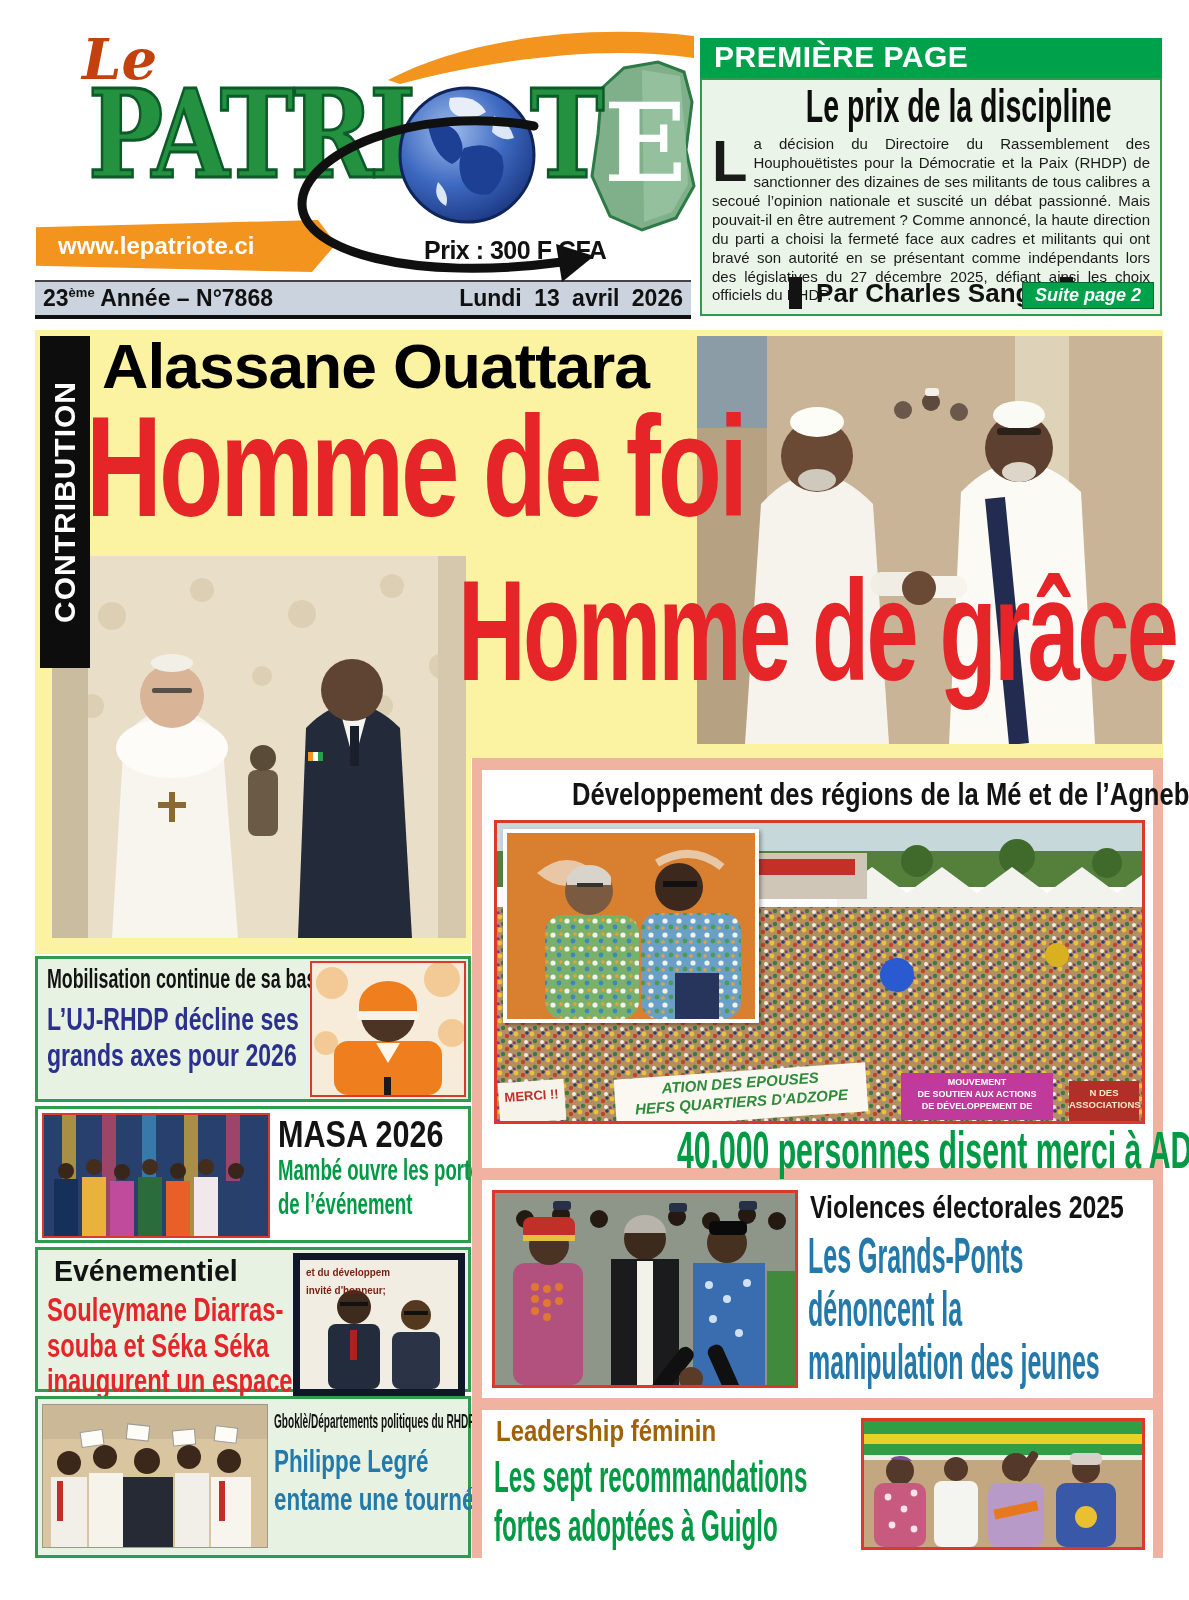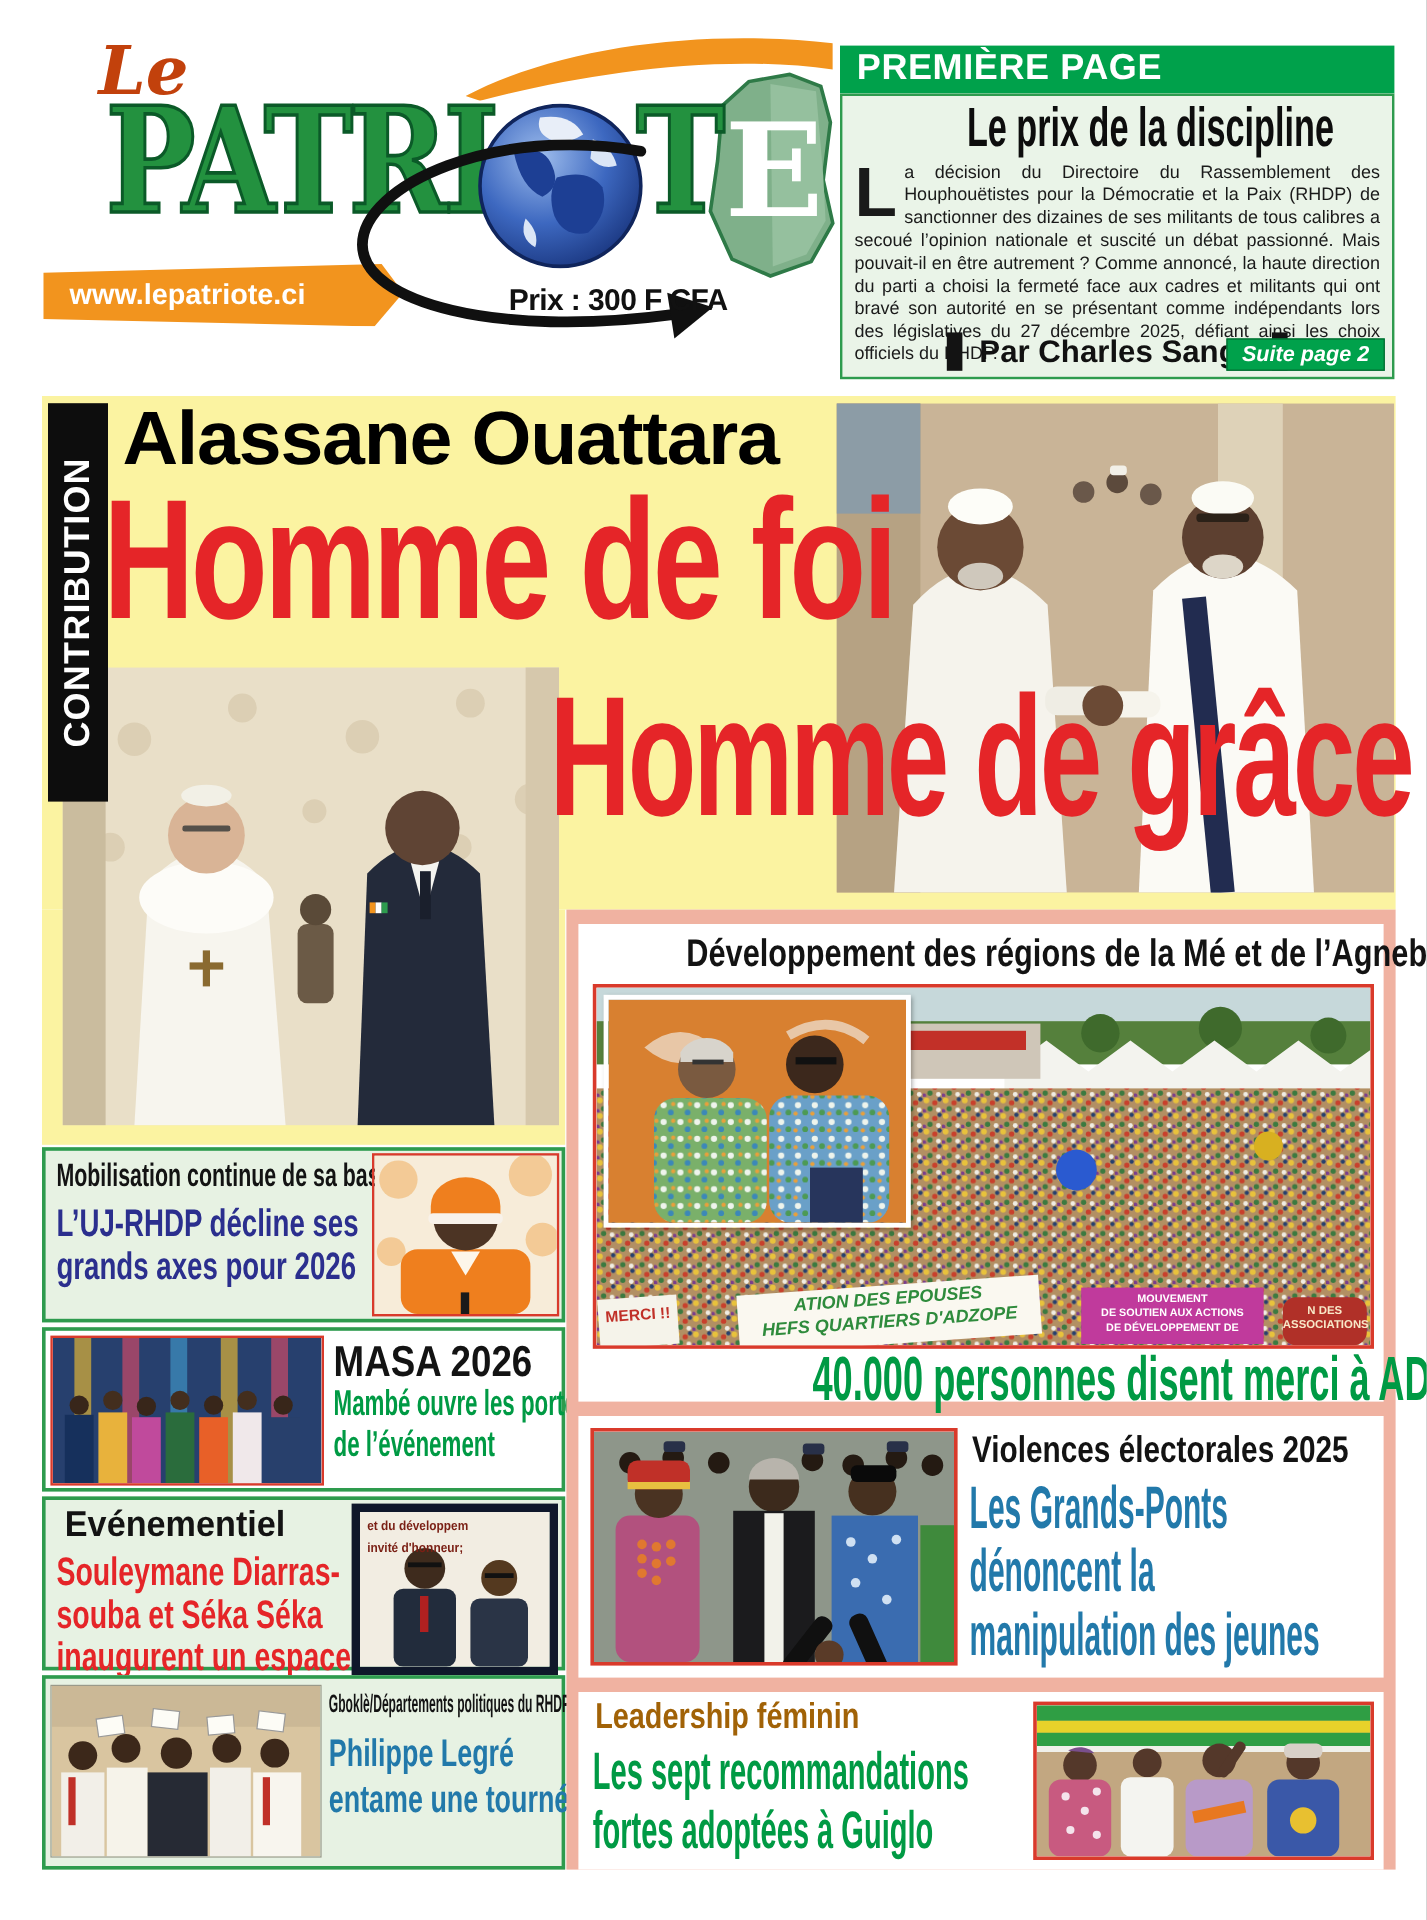--- a/index.html
+++ b/index.html
@@ -87,21 +87,21 @@
             box-shadow:2px 2px 4px rgba(0,0,0,.35);overflow:hidden;}
   .w1-head{position:absolute;left:0;top:350px;width:100%;text-align:center;font-size:52px;font-weight:800;color:#009a44;}
   .chip{position:absolute;font-weight:800;text-align:center;}
   .chip-merci{left:2px;top:258px;width:66px;height:34px;background:#f5f3ea;transform:rotate(-4deg);
               color:#c03028;font-size:13px;padding-top:7px;}
   .chip-epouses{left:118px;top:248px;width:252px;height:46px;background:#faf8f0;transform:rotate(-4deg);
                 color:#2e8b3c;font-size:15px;line-height:1.25;font-style:italic;padding-top:3px;}
   .chip-mouv{left:404px;top:250px;width:152px;height:44px;background:#c03a9c;color:#fff;
              font-size:9px;line-height:1.35;padding-top:3px;}
   .chip-assoc{left:572px;top:258px;width:70px;height:34px;background:#b03028;color:#f8e8c8;
-              font-size:9.5px;line-height:1.3;padding-top:6px;border-radius:11px;}
+              font-size:9.5px;line-height:1.3;padding-top:6px;}
   .w2{left:10px;top:422px;width:671px;height:218px;}
   .w2-photo{position:absolute;left:10px;top:10px;width:300px;height:192px;border:3px solid #d93a2b;overflow:hidden;}
   .w2-kicker{position:absolute;left:328px;top:10px;font-size:31px;font-weight:700;color:#131313;}
   .w2-head{position:absolute;left:326px;top:50px;font-size:50px;font-weight:800;color:#2279aa;line-height:1.06;}
   .w3{left:10px;top:652px;width:671px;height:148px;}
   .w3-kicker{position:absolute;left:14px;top:4px;font-size:30px;font-weight:700;color:#a16207;}
   .w3-head{position:absolute;left:12px;top:42px;font-size:44px;font-weight:800;color:#009a44;line-height:1.12;}
   .w3-photo{position:absolute;right:8px;top:8px;width:278px;height:126px;border:3px solid #d93a2b;overflow:hidden;}
 </style>
 </head>
@@ -144,20 +144,24 @@
   <div class="abs m-arrow">
     <svg width="352" height="170" viewBox="0 0 352 170">
       <path d="M240,10 C120,-12 8,38 8,88 C8,136 120,166 268,146" fill="none" stroke="#101010" stroke-width="9" stroke-linecap="round"></path>
       <polygon points="262,128 300,140 268,166" fill="#101010"></polygon>
     </svg>
   </div>
   <div class="abs m-banner">
     <span>www.lepatriote.ci</span>
   </div>
   <div class="abs m-price">Prix : 300 F CFA</div>
+  <div class="abs m-datebar">
+    <div class="m-edition"><span>23</span><sup>ème</sup><span> Année – N°7868</span></div>
+    <div class="m-date">Lundi 13 avril 2026</div>
+  </div>
 
   <div class="abs pp">
     <div class="pp-head">
       <span>PREMIÈRE PAGE</span>
     </div>
     <div class="pp-body">
       <div class="pp-title"><span class="condc" style="transform:scaleX(.62)">Le prix de la discipline</span></div>
       <div class="pp-para"><span class="pp-drop">L</span><span>a décision du Directoire du Rassemblement des Houphouëtistes pour la Démocratie et la Paix (RHDP) de sanctionner des dizaines de ses militants de tous calibres a secoué l’opinion nationale et suscité un débat passionné. Mais pouvait-il en être autrement ? Comme annoncé, la haute direction du parti a choisi la fermeté face aux cadres et militants qui ont bravé son autorité en se présentant comme indépendants lors des législatives du 27 décembre 2025, défiant ainsi les choix officiels du RHDP.</span></div>
       <div class="pp-byrow"><span class="bar"></span><span>Par Charles Sanga</span><span class="bar"></span></div>
       <div class="pp-suite">Suite page 2</div>

